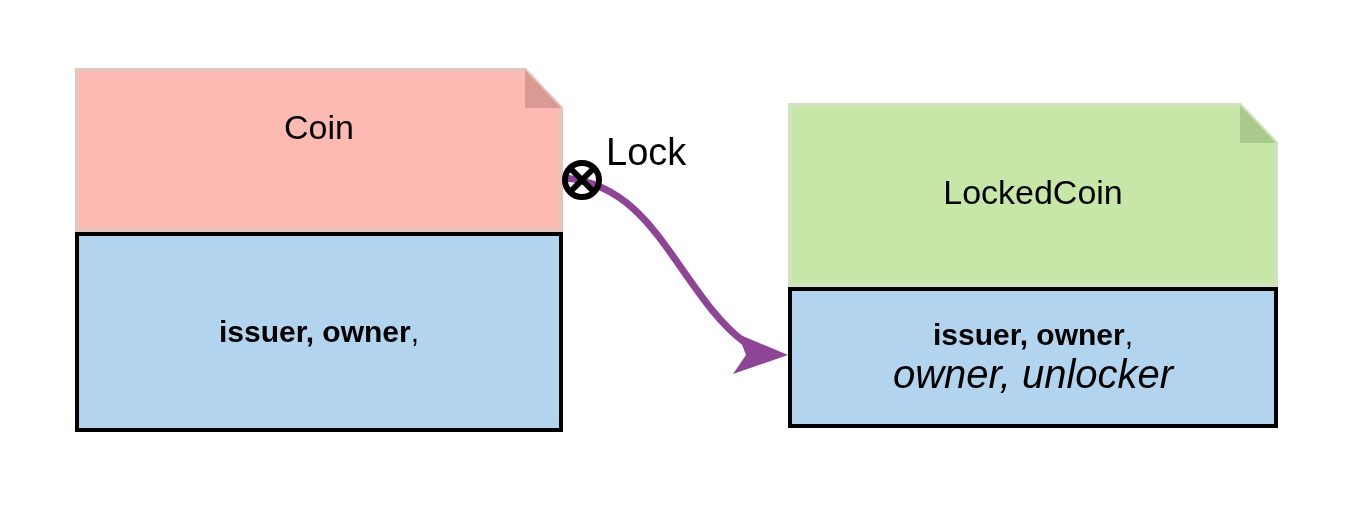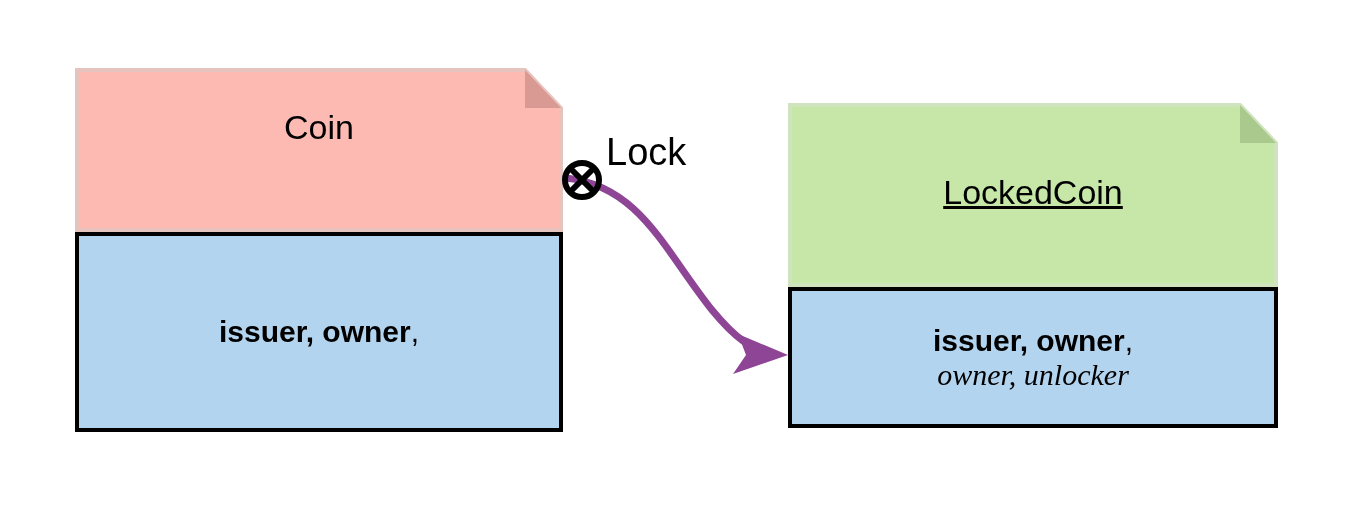--- a/index.html
+++ b/index.html
@@ -120,26 +120,26 @@
     </div>
   </div>
 
   <div class="node" id="node-lockedcoin" style="left:788px; top:103px; width:490px; height:325px;">
 
     <div class="note-head" style="height:184px;">
       <svg viewBox="0 0 490 184" preserveAspectRatio="none">
         <path d="M2,2 L452,2 L488,40 L488,182 L2,182 Z" fill="#c6e7a7" stroke="#cfe3be" stroke-width="4"></path>
         <path d="M452,2 L488,40 L452,40 Z" fill="#a9ca8c" stroke="none"></path>
       </svg>
-      <div class="note-title" style="top:70px; font-size:34px;text-decoration:underline;">LockedCoin</div>
+      <div class="note-title" style="top:70px; font-size:34px;">LockedCoin</div>
     </div>
 
     <div class="attr-box" style="left:0px; top:184px; width:490px; height:141px;">
       <div class="attr-line bold-line" style="font-size:30px;"><span>issuer, owner</span><span class="comma-reg">,</span></div>
-      <div class="attr-line italic-line" style="font-size:30px;font-family:Liberation Serif, serif;">owner, unlocker</div>
+      <div class="attr-line italic-line" style="font-size:40px;">owner, unlocker</div>
     </div>
   </div>
 
   <div id="edge-layer">
     <svg width="1352" height="506" viewBox="0 0 1352 506">
 
       <path d="M 566,178 C 640,186 664,250 712,310 C 735,338 752,350 773,355" fill="none" stroke="#8e4596" stroke-width="7" stroke-linecap="round"></path>
 
       <path d="M 788,355 L 738,334 L 746,355 L 733,374 Z" fill="#8e4596" stroke="none"></path>
 

